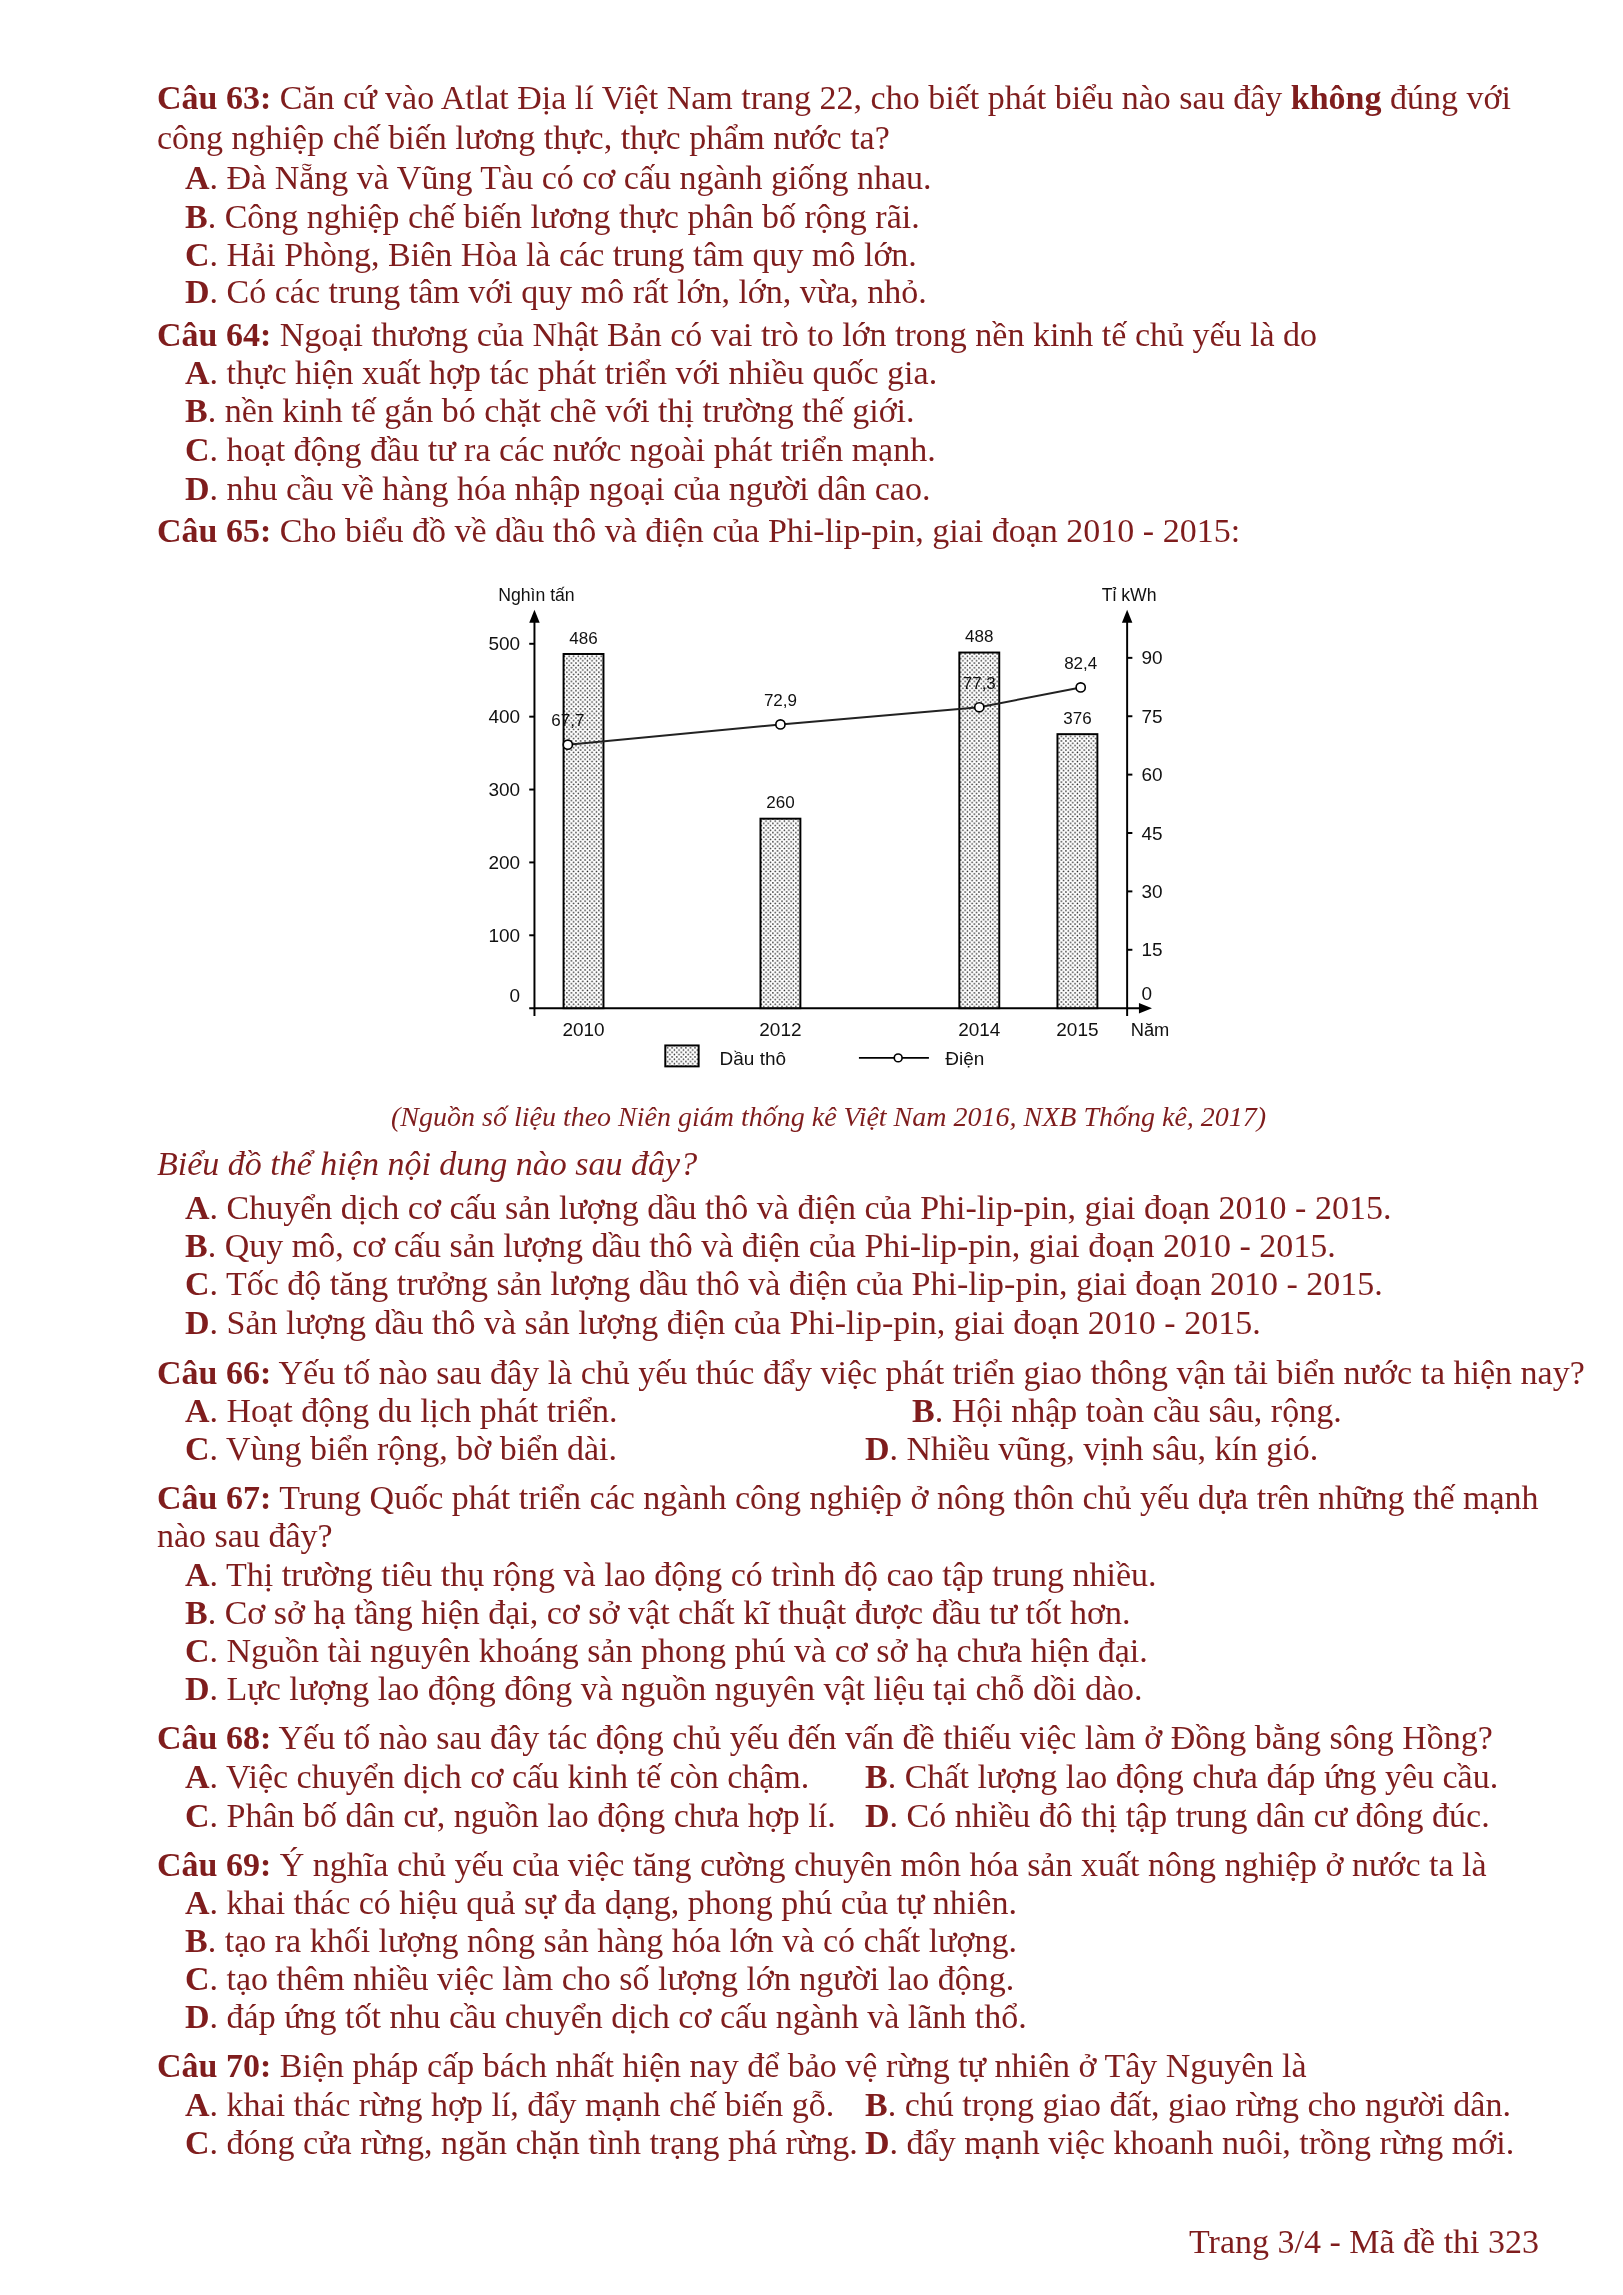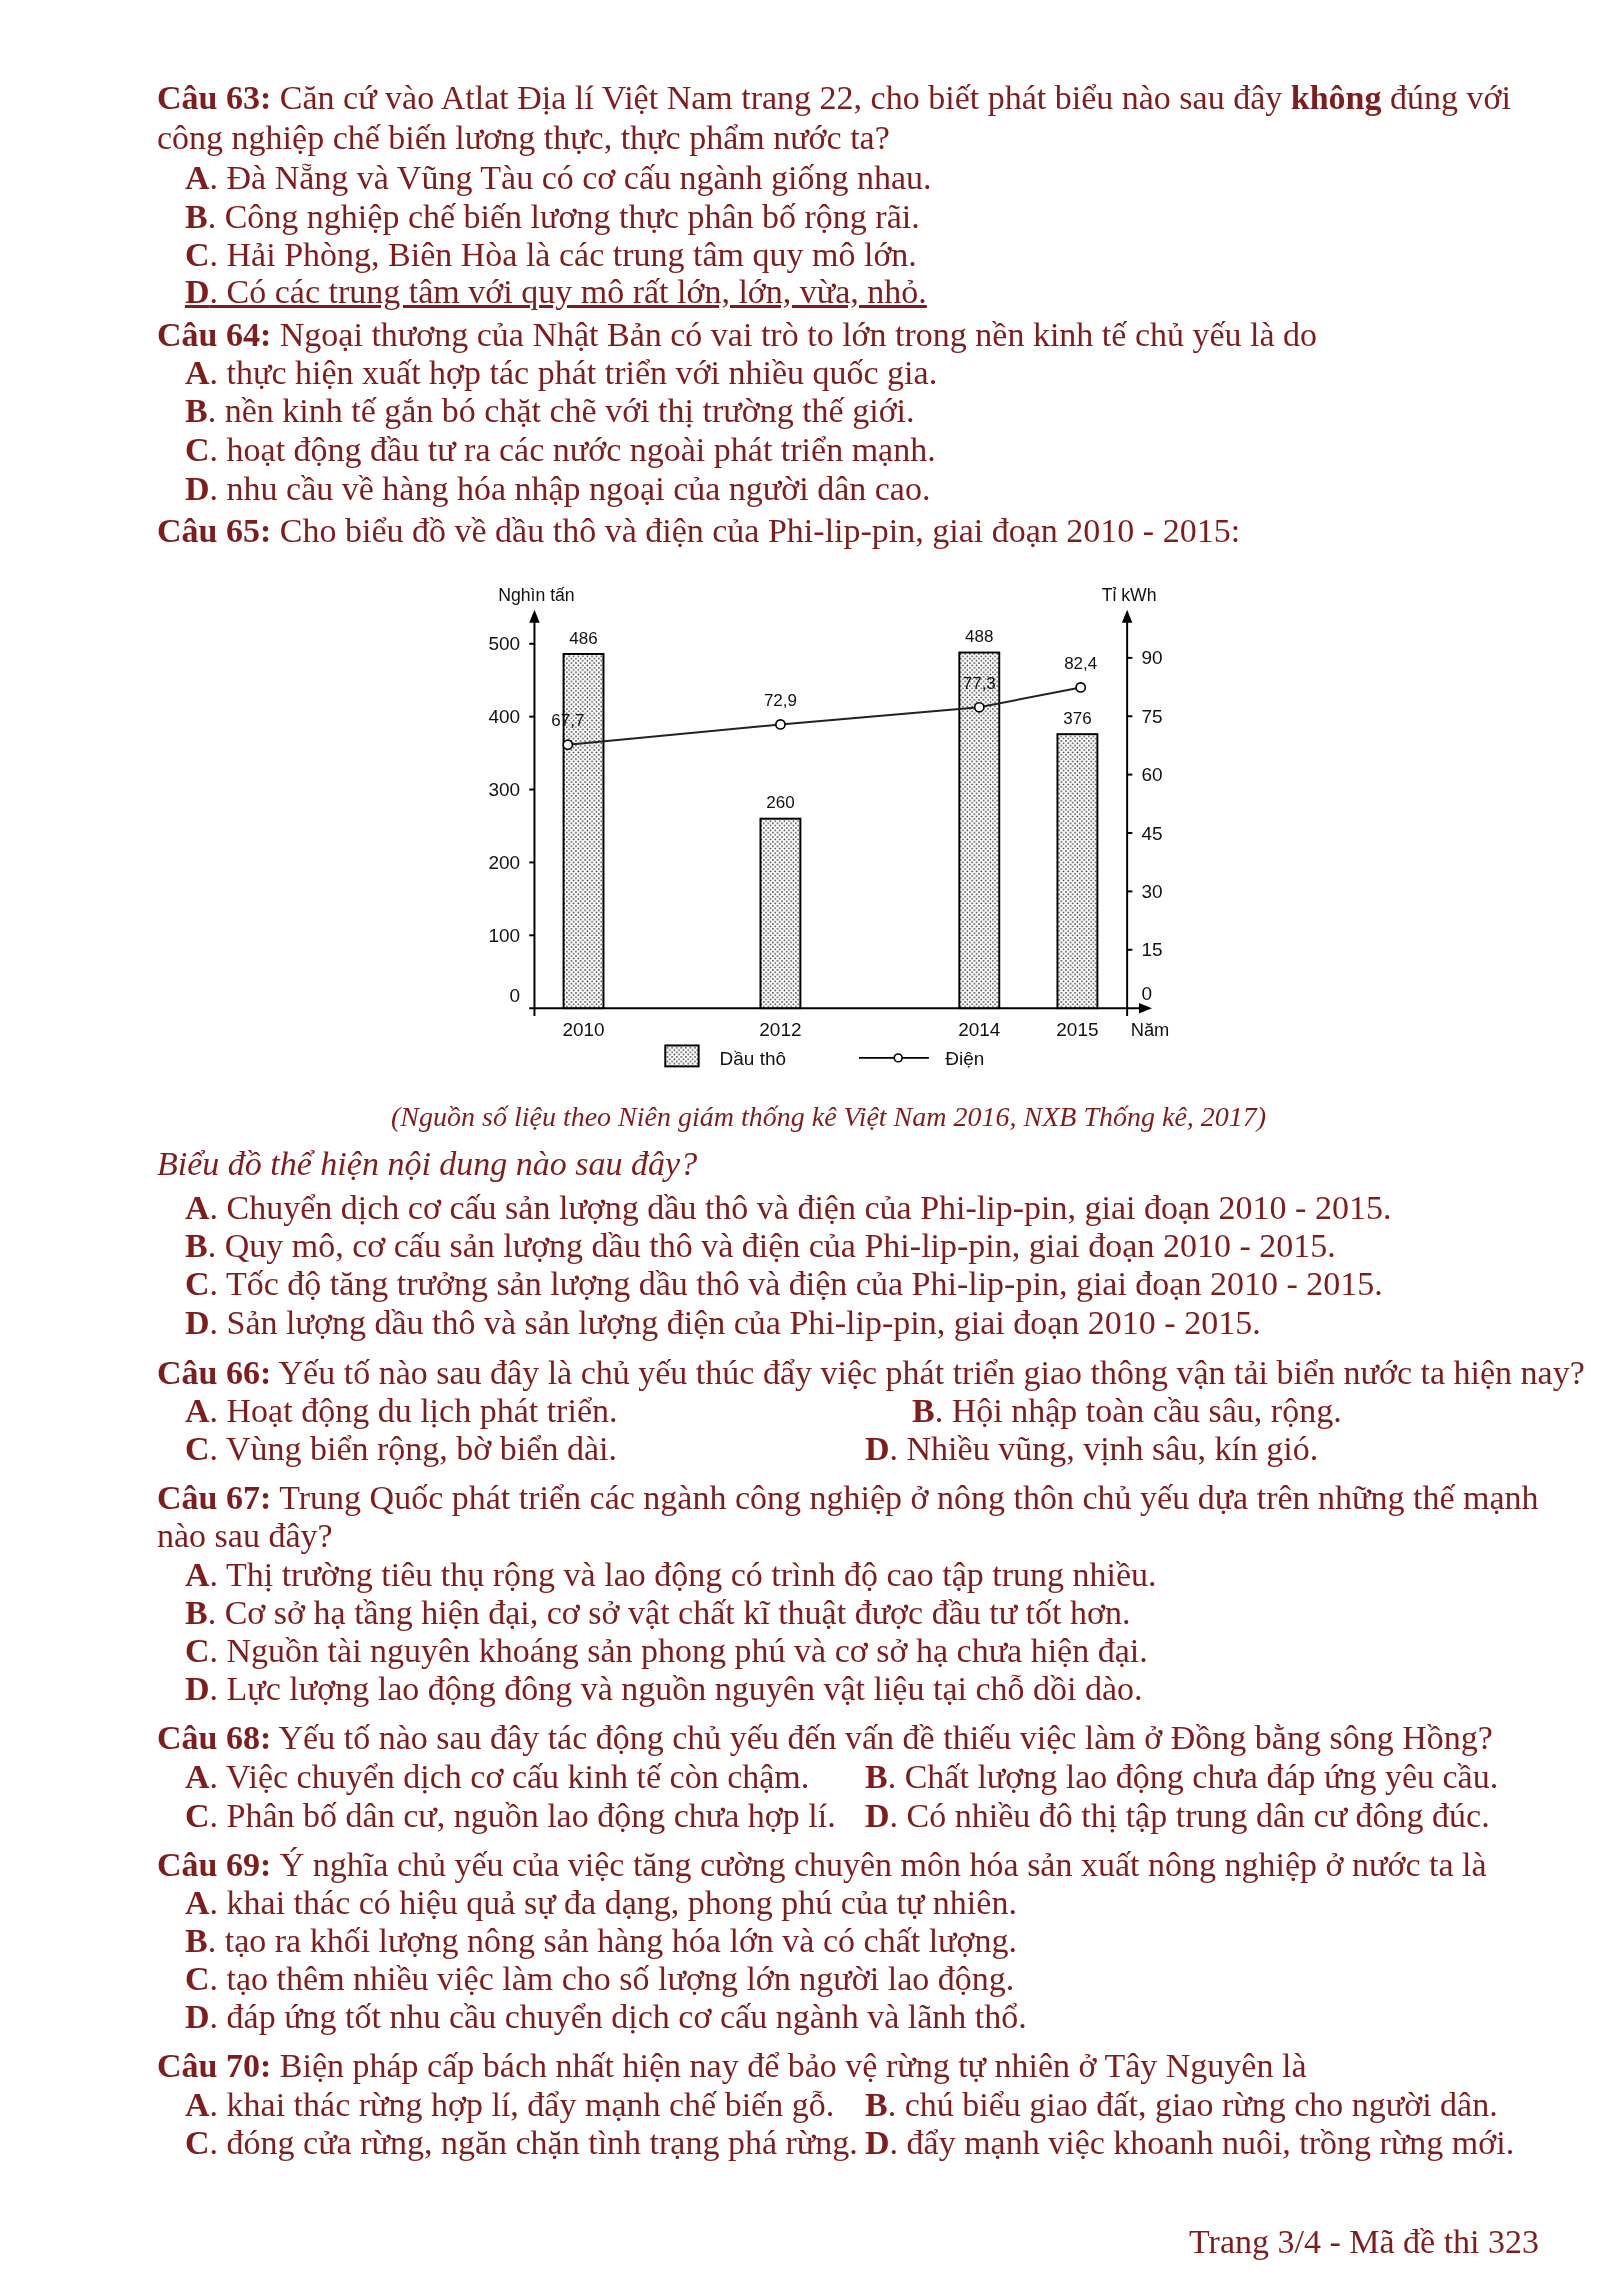--- a/index.html
+++ b/index.html
@@ -20,21 +20,21 @@
 </style>
 </head>
 <body>
 
 <div id="doc">
     <div class="line q" style="top: 78px;"><span class="b">Câu 63:</span><span> Căn cứ vào Atlat Địa lí Việt Nam trang 22, cho biết phát biểu nào sau đây </span><span class="b">không</span><span> đúng với</span></div>
     <div class="line q" style="top: 118px;"><span>công nghiệp chế biến lương thực, thực phẩm nước ta?</span></div>
     <div class="line opt" style="top: 158px;"><span class="b">A</span><span>. Đà Nẵng và Vũng Tàu có cơ cấu ngành giống nhau.</span></div>
     <div class="line opt" style="top: 197px;"><span class="b">B</span><span>. Công nghiệp chế biến lương thực phân bố rộng rãi.</span></div>
     <div class="line opt" style="top: 235px;"><span class="b">C</span><span>. Hải Phòng, Biên Hòa là các trung tâm quy mô lớn.</span></div>
-    <div class="line opt" style="top: 272px; text-decoration: underline;"><span class="b">D</span><span>. Có các trung tâm với quy mô rất lớn, lớn, vừa, nhỏ.</span></div>
+    <div class="line opt" style="top: 272px;"><span class="b">D</span><span>. Có các trung tâm với quy mô rất lớn, lớn, vừa, nhỏ.</span></div>
     <div class="line q" style="top: 315px;"><span class="b">Câu 64:</span><span> Ngoại thương của Nhật Bản có vai trò to lớn trong nền kinh tế chủ yếu là do</span></div>
     <div class="line opt" style="top: 353px;"><span class="b">A</span><span>. thực hiện xuất hợp tác phát triển với nhiều quốc gia.</span></div>
     <div class="line opt" style="top: 391px;"><span class="b">B</span><span>. nền kinh tế gắn bó chặt chẽ với thị trường thế giới.</span></div>
     <div class="line opt" style="top: 430px;"><span class="b">C</span><span>. hoạt động đầu tư ra các nước ngoài phát triển mạnh.</span></div>
     <div class="line opt" style="top: 469px;"><span class="b">D</span><span>. nhu cầu về hàng hóa nhập ngoại của người dân cao.</span></div>
     <div class="line q" style="top: 511px;"><span class="b">Câu 65:</span><span> Cho biểu đồ về dầu thô và điện của Phi-lip-pin, giai đoạn 2010 - 2015:</span></div>
     <div class="line caption" style="top: 1097px;"><span>(Nguồn số liệu theo Niên giám thống kê Việt Nam 2016, NXB Thống kê, 2017)</span></div>
     <div class="line q" style="top: 1144px; font-style: italic;"><span>Biểu đồ thể hiện nội dung nào sau đây?</span></div>
     <div class="line opt" style="top: 1188px;"><span class="b">A</span><span>. Chuyển dịch cơ cấu sản lượng dầu thô và điện của Phi-lip-pin, giai đoạn 2010 - 2015.</span></div>
     <div class="line opt" style="top: 1226px;"><span class="b">B</span><span>. Quy mô, cơ cấu sản lượng dầu thô và điện của Phi-lip-pin, giai đoạn 2010 - 2015.</span></div>
@@ -56,21 +56,21 @@
     <div class="line opt2" style="top: 1757px;"><span class="b">B</span><span>. Chất lượng lao động chưa đáp ứng yêu cầu.</span></div>
     <div class="line opt" style="top: 1796px;"><span class="b">C</span><span>. Phân bố dân cư, nguồn lao động chưa hợp lí.</span></div>
     <div class="line opt2" style="top: 1796px;"><span class="b">D</span><span>. Có nhiều đô thị tập trung dân cư đông đúc.</span></div>
     <div class="line q" style="top: 1845px;"><span class="b">Câu 69:</span><span> Ý nghĩa chủ yếu của việc tăng cường chuyên môn hóa sản xuất nông nghiệp ở nước ta là</span></div>
     <div class="line opt" style="top: 1883px;"><span class="b">A</span><span>. khai thác có hiệu quả sự đa dạng, phong phú của tự nhiên.</span></div>
     <div class="line opt" style="top: 1921px;"><span class="b">B</span><span>. tạo ra khối lượng nông sản hàng hóa lớn và có chất lượng.</span></div>
     <div class="line opt" style="top: 1959px;"><span class="b">C</span><span>. tạo thêm nhiều việc làm cho số lượng lớn người lao động.</span></div>
     <div class="line opt" style="top: 1997px;"><span class="b">D</span><span>. đáp ứng tốt nhu cầu chuyển dịch cơ cấu ngành và lãnh thổ.</span></div>
     <div class="line q" style="top: 2046px;"><span class="b">Câu 70:</span><span> Biện pháp cấp bách nhất hiện nay để bảo vệ rừng tự nhiên ở Tây Nguyên là</span></div>
     <div class="line opt" style="top: 2085px;"><span class="b">A</span><span>. khai thác rừng hợp lí, đẩy mạnh chế biến gỗ.</span></div>
-    <div class="line opt2" style="top: 2085px;"><span class="b">B</span><span>. chú biểu giao đất, giao rừng cho người dân.</span></div>
+    <div class="line opt2" style="top: 2085px;"><span class="b">B</span><span>. chú trọng giao đất, giao rừng cho người dân.</span></div>
     <div class="line opt" style="top: 2123px;"><span class="b">C</span><span>. đóng cửa rừng, ngăn chặn tình trạng phá rừng.</span></div>
     <div class="line opt2" style="top: 2123px;"><span class="b">D</span><span>. đẩy mạnh việc khoanh nuôi, trồng rừng mới.</span></div>
     <div class="line footer" style="top: 2222px;"><span>Trang 3/4 - Mã đề thi 323</span></div>
   </div>
 
 <svg id="chart" xmlns="http://www.w3.org/2000/svg" width="1623" height="2295" viewBox="0 0 2481 3508">
   <defs>
     <pattern id="dots" width="7" height="7" patternUnits="userSpaceOnUse">
       <rect width="7" height="7" fill="#ffffff"></rect>
       <circle cx="2" cy="2" r="1.2" fill="#222"></circle>

